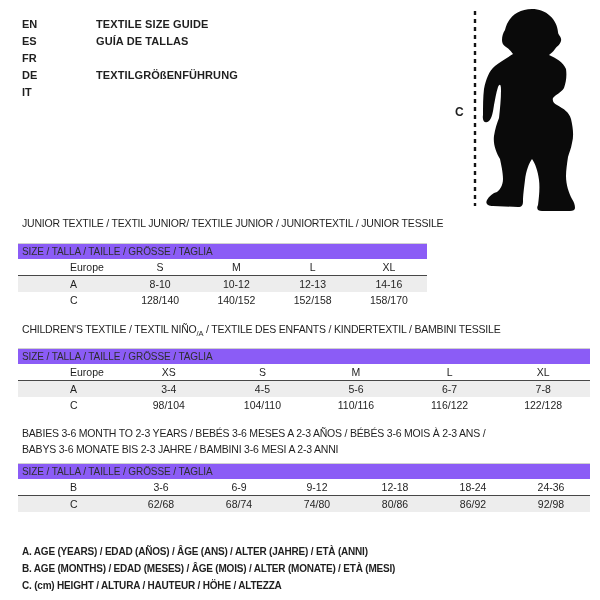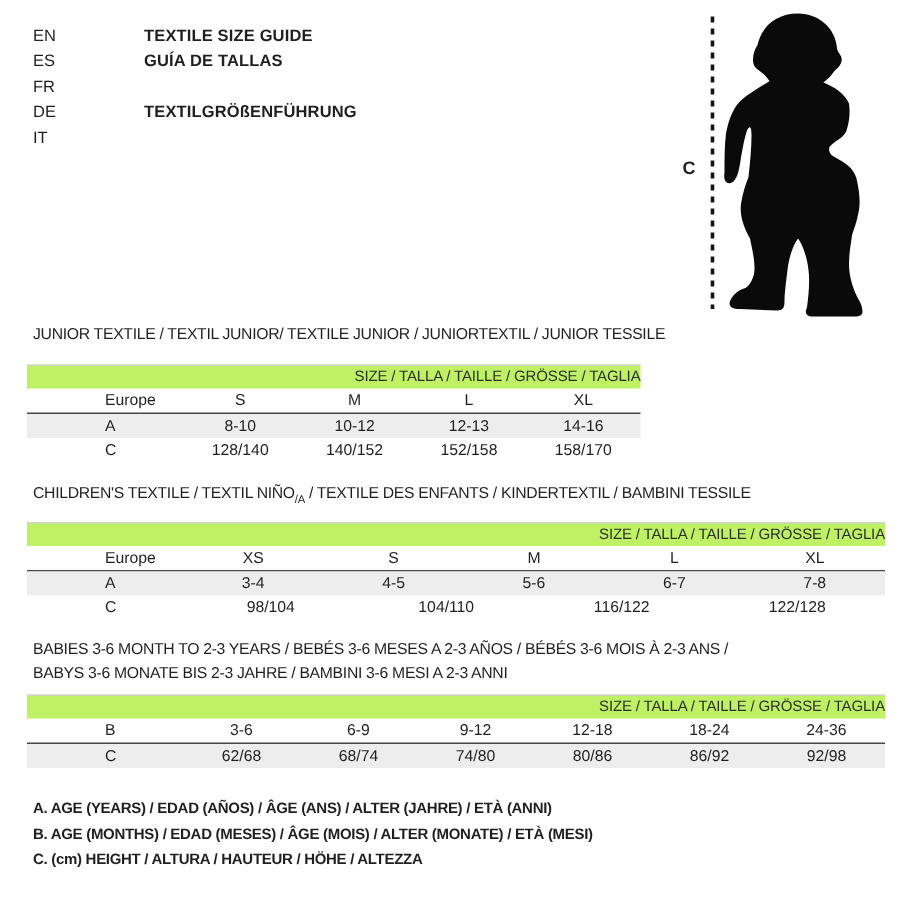--- a/index.html
+++ b/index.html
@@ -3,42 +3,42 @@
 <meta charset="utf-8">
 <style>
   html,body{margin:0;padding:0;background:#fff;}
   .canvas{
     position:relative;width:600px;height:600px;background:#ffffff;
     font-family:"Liberation Sans",sans-serif;color:#1f1f1f;overflow:hidden;
   }
   
   .langs{position:absolute;left:22px;top:15px;}
   .lang-row{display:flex;height:17px;align-items:center;}
-  .lang-code{width:38px;font-weight:normal;font-size:11px;}
+  .lang-code{width:38px;font-weight:bold;font-size:11px;}
   .lang-label{font-weight:bold;font-size:11px;letter-spacing:.1px;white-space:nowrap;margin-left:36px;}
 
   
   .fig-svg{position:absolute;left:470px;top:5px;width:120px;height:210px;}
   .c-label{position:absolute;left:455px;top:105px;font-size:12px;font-weight:bold;}
 
   
   .tbl-title{position:absolute;left:22px;font-size:10.5px;font-weight:normal;
     letter-spacing:-.2px;white-space:nowrap;line-height:16px;}
   .tbl-title sub{font-size:7.5px;}
   .size-table{position:absolute;left:18px;}
-  .bar{box-sizing:border-box;height:16px;background:#bef264;border-top:1px solid #d0d0d0;
-    font-size:10px;line-height:15px;padding-left:4px;color:#2e2e2e;letter-spacing:-.1px;text-align:right;}
+  .bar{box-sizing:border-box;height:16px;background:#8b5cf6;border-top:1px solid #d0d0d0;
+    font-size:10px;line-height:15px;padding-left:4px;color:#2e2e2e;letter-spacing:-.1px;}
   .trow{display:flex;height:16px;line-height:16px;font-size:10.5px;}
   .trow.first{border-bottom:1px solid #474747;}
   .trow.shaded{background:#ededed;}
   .tlabel{width:52px;padding-left:4px;margin-left:48px;}
   .tval{flex:1;text-align:center;}
 
   
-  .footnotes{position:absolute;left:22px;top:534px;}
+  .footnotes{position:absolute;left:22px;top:546px;}
   .fnote{height:17px;font-size:10px;font-weight:bold;letter-spacing:-.2px;white-space:nowrap;}
 </style>
 </head>
 <body>
 
 <div class="canvas">
 
   <div class="langs">
     <div class="lang-row">
       <span class="lang-code">EN</span>
@@ -150,20 +150,21 @@
       <div class="tval">3-4</div>
       <div class="tval">4-5</div>
       <div class="tval">5-6</div>
       <div class="tval">6-7</div>
       <div class="tval">7-8</div>
     </div>
     <div class="trow">
       <div class="tlabel">C</div>
       <div class="tval">98/104</div>
       <div class="tval">104/110</div>
+      <div class="tval">110/116</div>
       <div class="tval">116/122</div>
       <div class="tval">122/128</div>
     </div>
   </div>
 
   <div class="tbl-title" style="top:425px">
     <div>BABIES 3-6 MONTH TO 2-3 YEARS / BEBÉS 3-6 MESES A 2-3 AÑOS / BÉBÉS 3-6 MOIS À 2-3 ANS /</div>
     <div>BABYS 3-6 MONATE BIS 2-3 JAHRE / BAMBINI 3-6 MESI A 2-3 ANNI</div>
   </div>
   <div class="size-table" style="top:463px;width:572px">

